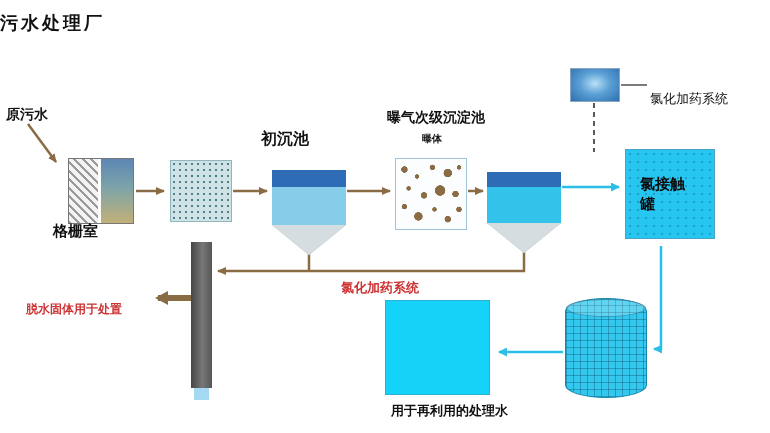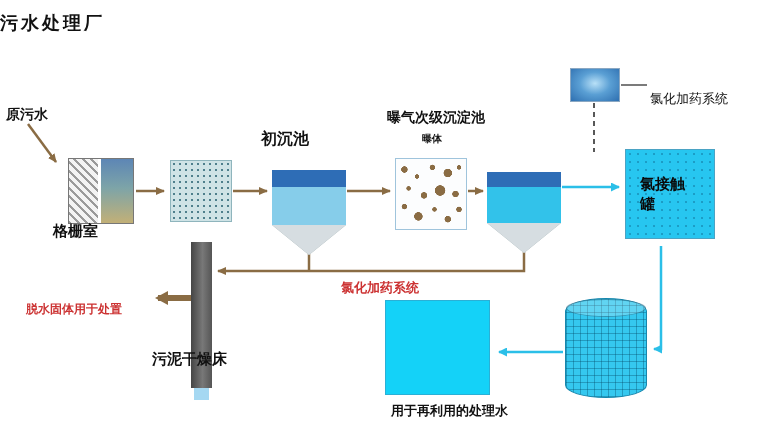--- a/index.html
+++ b/index.html
@@ -159,21 +159,20 @@
     <path class="ln ln-brown-thick" d="M191,298 H158" marker-end="url(#mBrownBig)"></path>
   </svg>
 
   <div class="lbl title">污水处理厂</div>
   <div class="lbl lbl-raw">原污水</div>
   <div class="lbl lbl-primary">初沉池</div>
   <div class="lbl lbl-aeration">曝气次级沉淀池</div>
   <div class="lbl lbl-aerbody">曝体</div>
   <div class="lbl lbl-gridroom">格栅室</div>
   <div class="lbl lbl-chlorsys">氯化加药系统</div>
-  <div class="lbl lbl-drybed">污泥干燥床</div>
   <div class="lbl lbl-wastesludge">氯化加药系统</div>
   <div class="lbl lbl-dewatered">脱水固体用于处置</div>
   <div class="lbl lbl-reuse">用于再利用的处理水</div>
 
   <div class="box grid-room">
     <div class="screen"></div>
     <div class="grad"></div>
   </div>
 
   <div class="box collection"></div>

